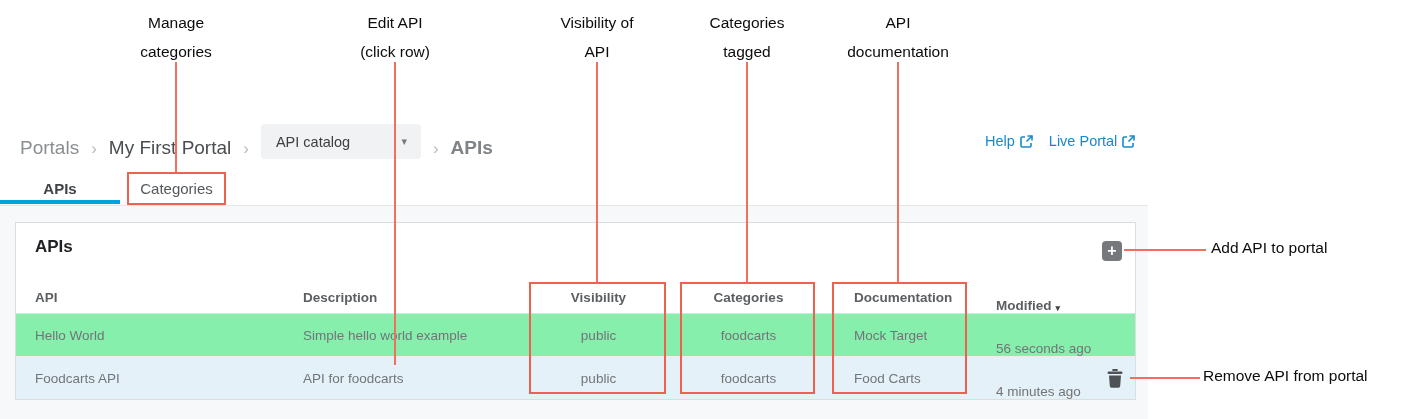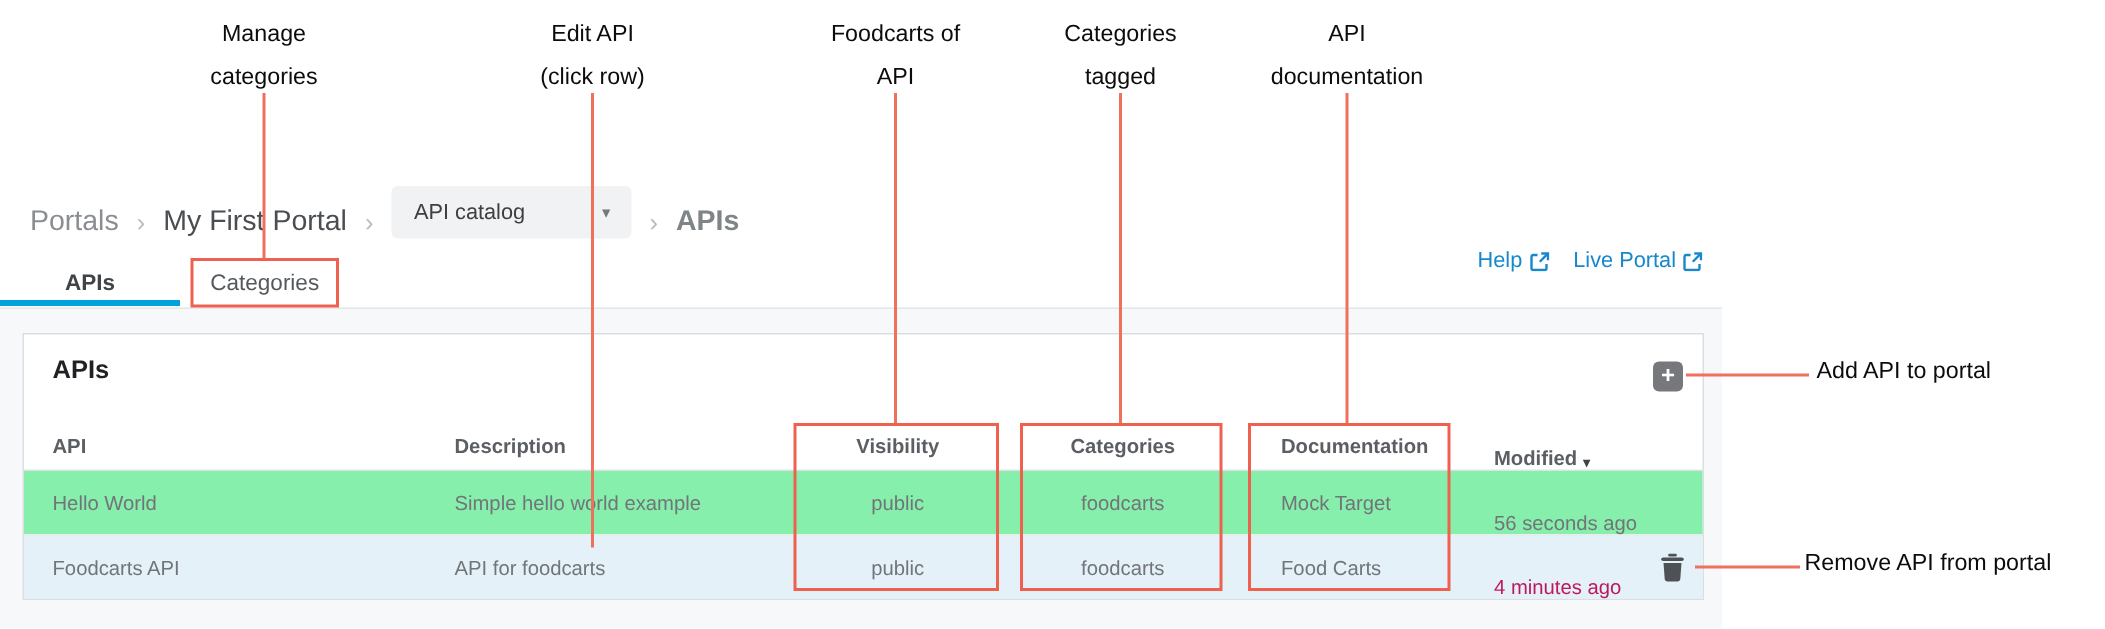--- a/index.html
+++ b/index.html
@@ -13,21 +13,21 @@
   .breadcrumb{position:absolute;left:20px;top:123px;height:36px;display:flex;align-items:flex-end;gap:12px;}
   .crumb{font-size:19px;color:#8a8e92;}
   .crumb.dark{color:#4a4e52;}
   .crumb.current{color:#7f8487;font-weight:700;}
   .crumb-sep{font-size:17px;color:#b8bcbf;}
   .dropdown{width:160px;height:35px;background:#f1f2f3;border-radius:4px;display:flex;
     align-items:center;justify-content:space-between;padding:0 14px 0 15px;box-sizing:border-box;cursor:pointer;}
   .dropdown .val{font-size:14.5px;color:#3c4043;}
   .dropdown .caret{font-size:11px;color:#757a7e;}
 
-  .header-links{position:absolute;left:985px;top:133px;display:flex;align-items:center;gap:16px;margin-top:33px;}
+  .header-links{position:absolute;left:985px;top:133px;display:flex;align-items:center;gap:16px;}
   .hlink{display:flex;align-items:center;gap:5px;color:#1789cb;font-size:14.5px;cursor:pointer;}
   .hlink svg{display:block;}
 
   .tab{position:absolute;top:172px;height:32px;display:flex;align-items:center;justify-content:center;
     font-size:15px;cursor:pointer;}
   .tab-apis{left:0;width:120px;color:#3f4448;font-weight:700;}
   .tab-categories{left:127px;width:99px;color:#55595d;}
   .tab-underline{position:absolute;left:0;top:200px;width:120px;height:4px;background:#00a2dc;}
 
   
@@ -44,21 +44,21 @@
   .trow.r1{top:134px;height:42px;background:#e4f1f8;}
   .cell{position:absolute;top:0;height:100%;display:flex;align-items:center;font-size:13.5px;color:#717579;white-space:nowrap;}
   .thead .cell{font-weight:700;color:#5b5f63;}
   .c-api{left:19px;width:240px;}
   .c-desc{left:287px;width:220px;}
   .c-vis{left:514px;width:137px;justify-content:center;}
   .c-cat{left:665px;width:135px;justify-content:center;}
   .c-doc{left:838px;width:130px;}
   .c-mod{left:980px;width:112px;align-items:flex-end;}
   .sort-caret{font-size:9px;color:#3f4448;margin-left:4px;}
-  .faded{color:#be185d;}
+  .faded{color:#737373;}
   .trash-btn{position:absolute;left:1088px;top:10px;width:22px;height:22px;display:flex;align-items:center;
     justify-content:center;cursor:pointer;}
 
   
   .ann-label{position:absolute;width:180px;text-align:center;font-size:15.5px;line-height:29px;color:#0c0c0c;}
   .ann-label span{display:block;}
   .ann-vline{position:absolute;width:2px;background:#f0705e;}
   .ann-hline{position:absolute;height:2px;background:#f0705e;}
   .ann-box{position:absolute;border:2px solid #ef614f;box-sizing:border-box;}
   .ann-side{position:absolute;font-size:15.5px;color:#0c0c0c;white-space:nowrap;}
@@ -156,21 +156,21 @@
 
   <div class="ann-label" style="left:305px;top:8px;">
     <span>Edit API</span>
     <span>(click row)</span>
   </div>
   <div class="ann-label" style="left:86px;top:8px;">
     <span>Manage</span>
     <span>categories</span>
   </div>
   <div class="ann-label" style="left:507px;top:8px;">
-    <span>Foodcarts of</span>
+    <span>Visibility of</span>
     <span>API</span>
   </div>
   <div class="ann-label" style="left:657px;top:8px;">
     <span>Categories</span>
     <span>tagged</span>
   </div>
   <div class="ann-label" style="left:808px;top:8px;">
     <span>API</span>
     <span>documentation</span>
   </div>

